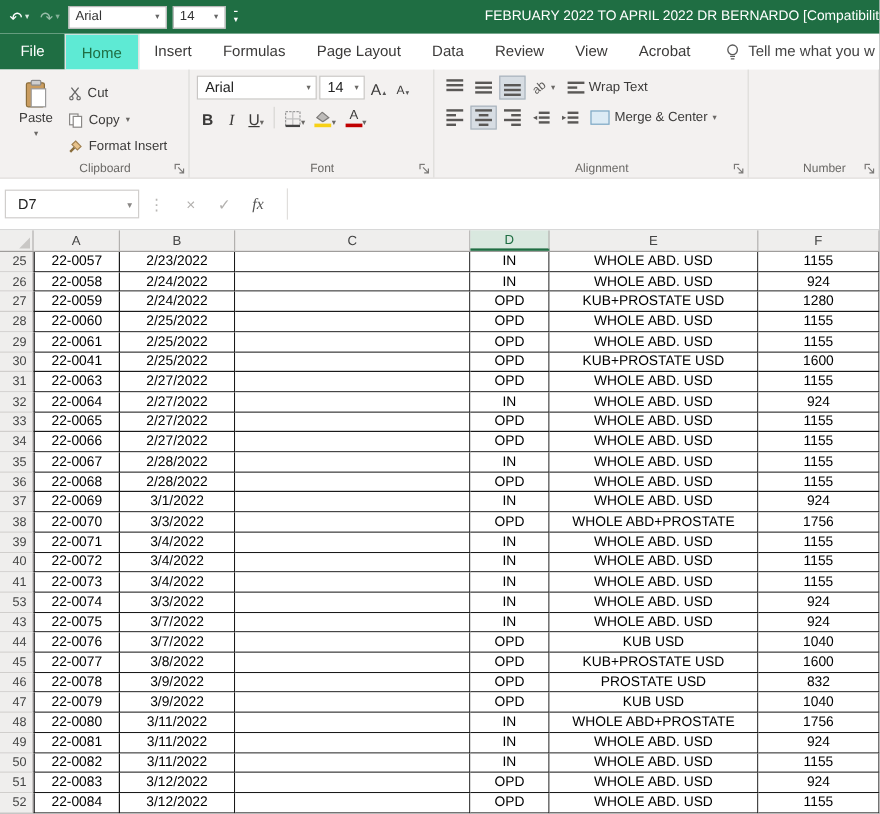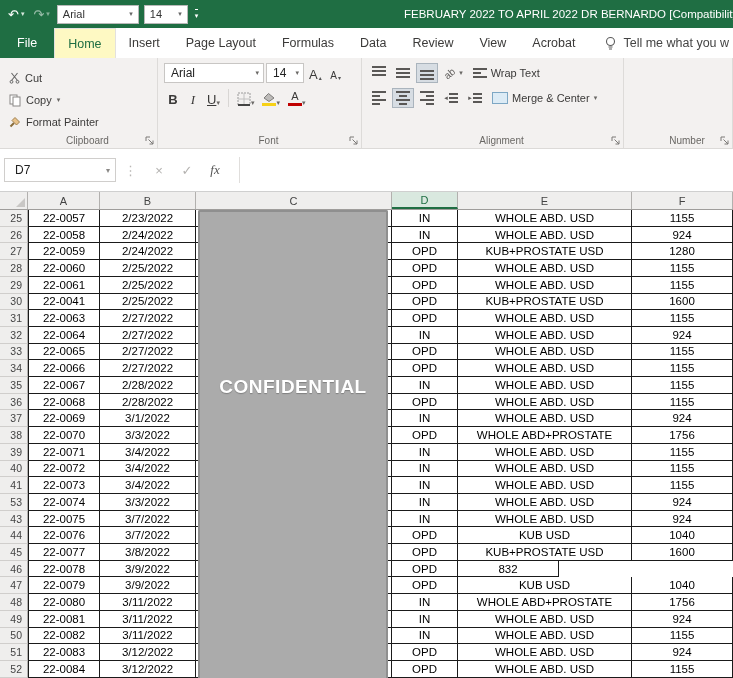--- a/index.html
+++ b/index.html
@@ -19,21 +19,21 @@
     background: #fff; border: 1px solid #b9b9b9; height: 19px; font-size: 11px; color: #333; padding: 0 5px; }
   .qat-combo .caret { font-size: 7px; color: #666; }
   .combo-font { min-width: 82px; } .combo-size { min-width: 44px; }
   .overline-caret { border-top: 1px solid #fff; font-size: 7px; color: #fff; padding-top: 2px; }
   .title-text { position: absolute; left: 404px; top: 0; width: 329px; height: 28px; line-height: 28px;
     color: #fff; font-size: 11.5px; white-space: nowrap; overflow: hidden; }
   
   .tabrow { height: 30px; display: flex; align-items: stretch; background: #fff; overflow: hidden; }
   .tab { display: flex; align-items: center; padding: 0 13px; font-size: 12.5px; color: #3b3a39; white-space: nowrap; }
   .tab.file { background: var(--accent, #1f6e43); color: #fff; padding: 0 17px; }
-  .tab.active { color: var(--accent, #1f6e43); background: #fef9c3; border: 1px solid #e3e1df; border-bottom: none; }
+  .tab.active { color: var(--accent, #1f6e43); background: #5eead4; border: 1px solid #e3e1df; border-bottom: none; }
   .tellme { display: flex; align-items: center; gap: 6px; margin-left: 16px; color: #444;
     font-size: 12.5px; white-space: nowrap; overflow: hidden; flex: 1; }
   
   .ribbon { height: 91px; background: #f3f1f0; border-bottom: 1px solid #dcdad8;
     display: flex; font-size: 11px; color: #3b3a39; }
   .grp { position: relative; border-right: 1px solid #dddbd9; padding: 5px 4px 16px 6px; }
   .grp-label { position: absolute; bottom: 2px; left: 0; right: 0; text-align: center; font-size: 10px; color: #6a6865; padding-left: 18px; }
   .launcher { position: absolute; bottom: 3px; right: 3px; }
   .g-clip { width: 158px; display: flex; }
   .paste-btn { width: 48px; display: flex; flex-direction: column; align-items: center; gap: 2px; padding-top: 3px; }
@@ -140,38 +140,47 @@
           <span class="overline-caret">▾</span>
         </span>
     </div>
     <div class="title-text">FEBRUARY 2022 TO APRIL 2022  DR BERNARDO  [Compatibility</div>
   </div>
 
   <div class="tabrow">
     <div class="tab file">File</div>
     <div class="tab active">Home</div>
     <div class="tab">Insert</div>
+    <div class="tab">Formulas</div>
     <div class="tab">Page Layout</div>
-    <div class="tab">Formulas</div>
     <div class="tab">Data</div>
     <div class="tab">Review</div>
     <div class="tab">View</div>
     <div class="tab">Acrobat</div>
     <div class="tellme">
       <svg width="13" height="15" viewBox="0 0 13 15">
         <circle cx="6.5" cy="5.5" r="4" fill="none" stroke="#5b5b5b" stroke-width="1.1"></circle>
         <path d="M4.5 11 h4 M5 13 h3" stroke="#5b5b5b" stroke-width="1.1" fill="none"></path>
       </svg>
       <span>Tell me what you w</span>
     </div>
   </div>
 
   <div class="ribbon">
 
     <div class="grp g-clip">
+      <div class="paste-btn">
+        <svg width="22" height="25" viewBox="0 0 22 25">
+          <rect x="3" y="3" width="15" height="20" rx="1.5" fill="#c99c5f" stroke="#8a6d3b"></rect>
+          <rect x="7" y="1" width="8" height="4" rx="1" fill="#cfcfcf" stroke="#8a8a8a"></rect>
+          <rect x="7" y="8" width="12" height="15" fill="#fff" stroke="#9a9a9a"></rect>
+        </svg>
+        <span>Paste</span>
+        <span class="caret">▾</span>
+      </div>
       <div class="mini-col">
         <div class="mini">
           <svg width="11" height="12" viewBox="0 0 11 12">
             <path d="M2.5 1 L8.5 8.5 M8.5 1 L2.5 8.5" stroke="#666" stroke-width="1.1" fill="none"></path>
             <circle cx="2.5" cy="9.8" r="1.4" fill="none" stroke="#666"></circle>
             <circle cx="8.5" cy="9.8" r="1.4" fill="none" stroke="#666"></circle>
           </svg>
           <span>Cut</span>
         </div>
         <div class="mini">
@@ -180,21 +189,21 @@
             <rect x="4" y="3" width="7" height="9" fill="#fff" stroke="#8a8886"></rect>
           </svg>
           <span>Copy</span>
           <span class="caret">▾</span>
         </div>
         <div class="mini">
           <svg width="12" height="12" viewBox="0 0 12 12">
             <path d="M1.5 10.5 L5 7" stroke="#8a6d3b" stroke-width="2"></path>
             <path d="M6 1.5 L10.5 6 L7.5 9 L3 4.5 Z" fill="#e8c28a" stroke="#a08050"></path>
           </svg>
-          <span>Format Painter</span>
+          <span>Format Insert</span>
         </div>
       </div>
       <div class="grp-label">Clipboard</div>
       <svg class="launcher" width="9" height="9" viewBox="0 0 9 9">
         <path d="M1 5 V1 H5" fill="none" stroke="#7a7876"></path>
           <path d="M3.5 3.5 L8 8 M8 4.5 V8 H4.5" fill="none" stroke="#7a7876"></path>
       </svg>
     </div>
 
     <div class="grp g-font">
@@ -570,20 +579,21 @@
           <div class="cell col-d">OPD</div>
           <div class="cell col-e">KUB+PROSTATE USD</div>
           <div class="cell col-f">1600</div>
         </div>
         <div class="grid-row">
           <div class="row-header">46</div>
           <div class="cell col-a">22-0078</div>
           <div class="cell col-b">3/9/2022</div>
           <div class="cell col-c"></div>
           <div class="cell col-d">OPD</div>
+          <div class="cell col-e">PROSTATE USD</div>
           <div class="cell col-f">832</div>
         </div>
         <div class="grid-row">
           <div class="row-header">47</div>
           <div class="cell col-a">22-0079</div>
           <div class="cell col-b">3/9/2022</div>
           <div class="cell col-c"></div>
           <div class="cell col-d">OPD</div>
           <div class="cell col-e">KUB USD</div>
           <div class="cell col-f">1040</div>
@@ -627,18 +637,15 @@
         <div class="grid-row">
           <div class="row-header">52</div>
           <div class="cell col-a">22-0084</div>
           <div class="cell col-b">3/12/2022</div>
           <div class="cell col-c"></div>
           <div class="cell col-d">OPD</div>
           <div class="cell col-e">WHOLE ABD. USD</div>
           <div class="cell col-f">1155</div>
         </div>
       </div>
-    <div class="overlay">
-      <div class="overlay-text">CONFIDENTIAL</div>
-    </div>
   </div>
 
 </div>
 
 </body></html>

